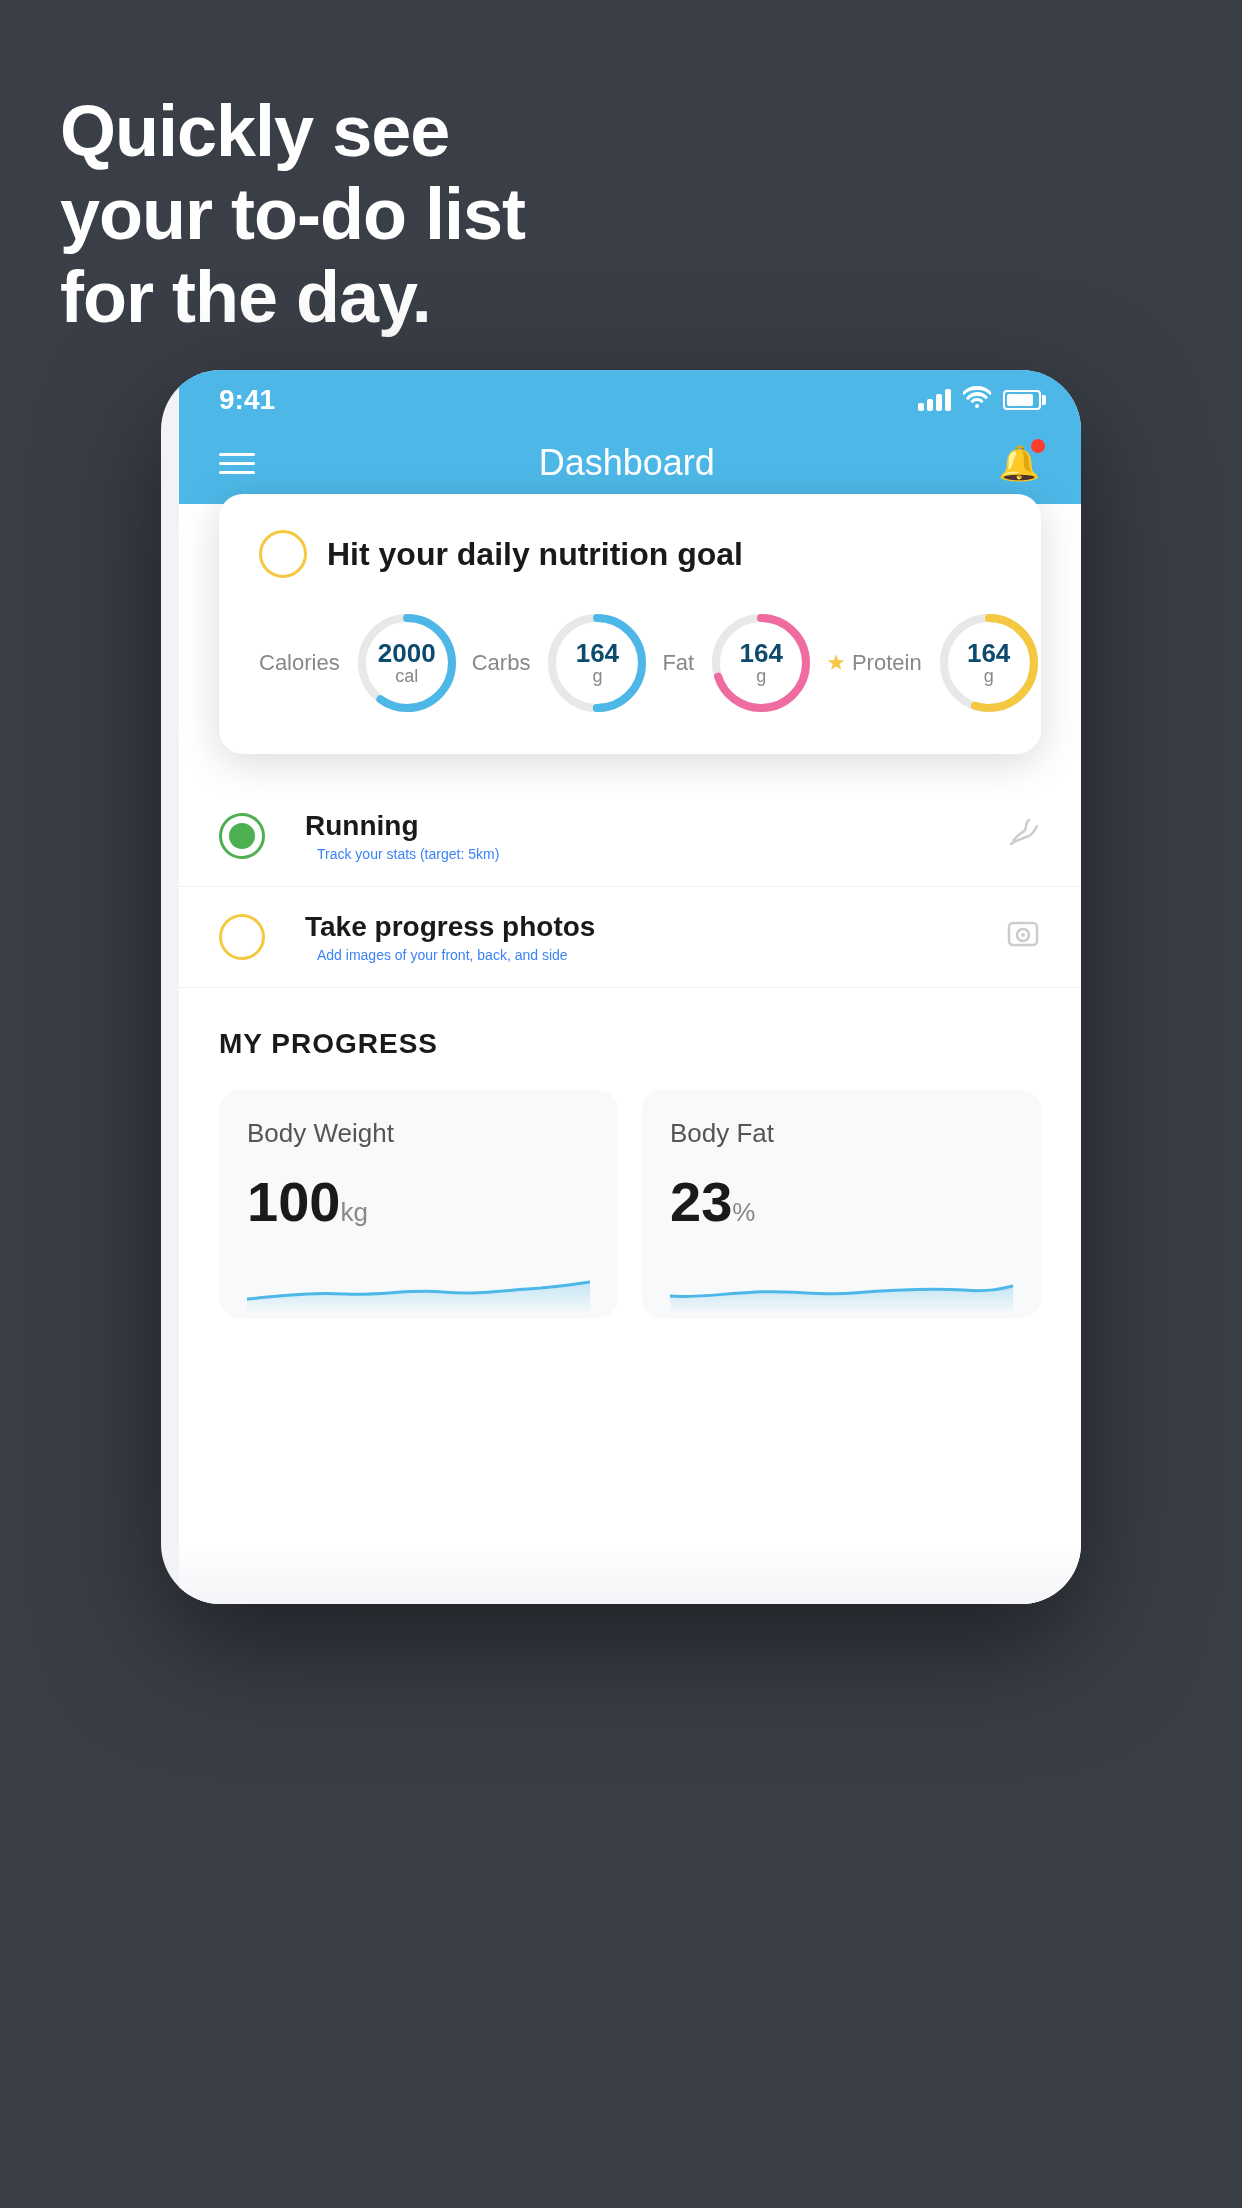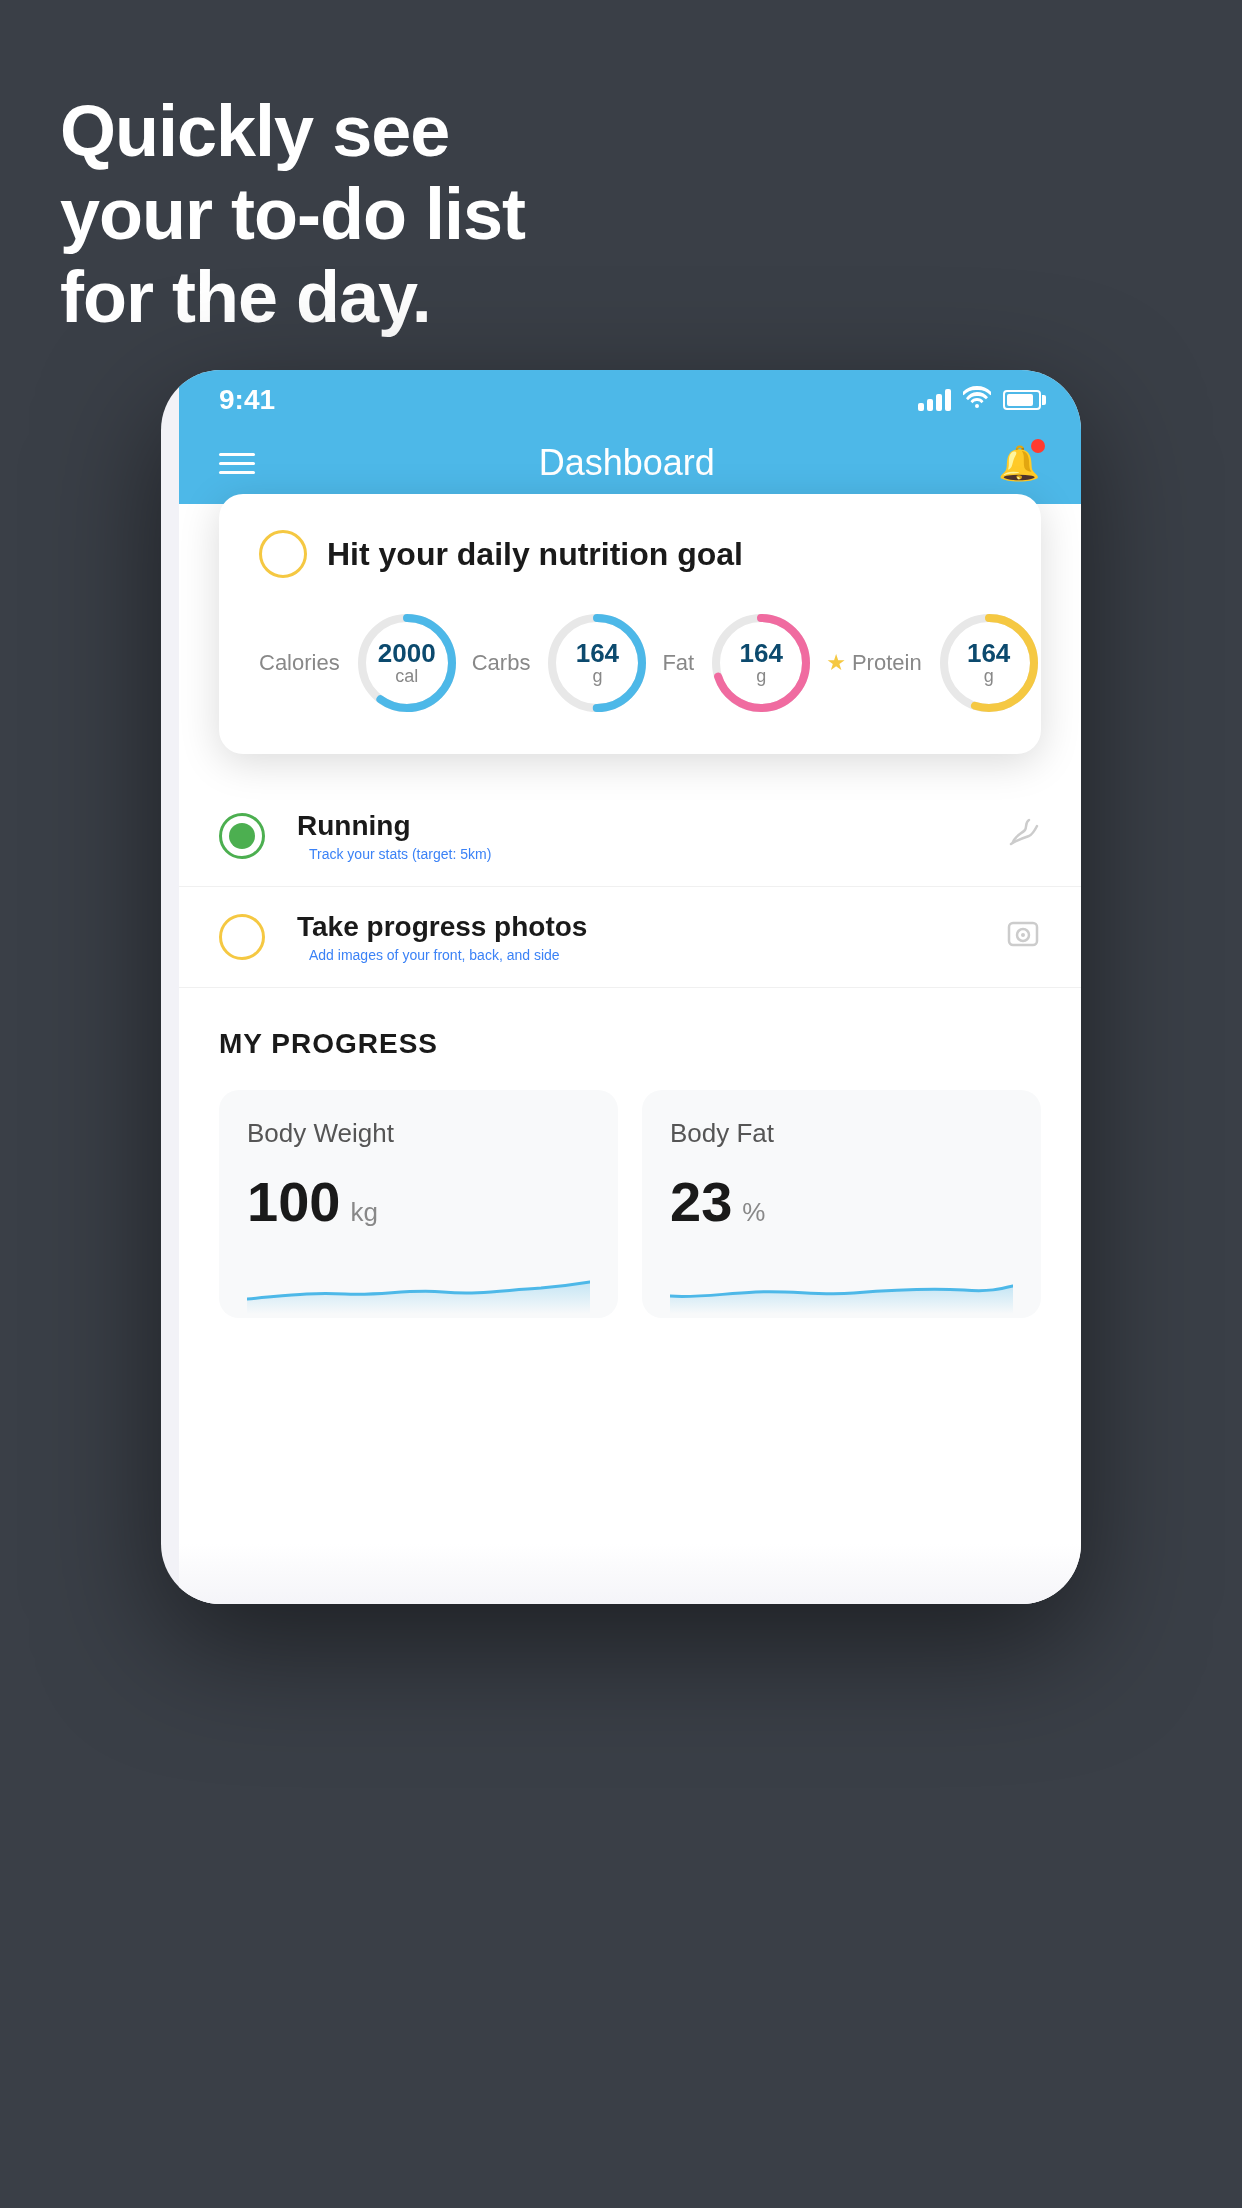--- a/index.html
+++ b/index.html
@@ -278,21 +278,21 @@
     
     .todo-section {
       margin-top: 200px;
     }
 
     .todo-item {
       display: flex;
       align-items: center;
       padding: 24px 40px;
       border-bottom: 1px solid #f0f0f0;
-      gap: 32px;
+      gap: 40px;
     }
 
     .todo-circle {
       width: 46px;
       height: 46px;
       border-radius: 50%;
       border: 3px solid;
       flex-shrink: 0;
       display: flex;
       align-items: center;
@@ -361,21 +361,21 @@
     .progress-card-title {
       font-size: 26px;
       color: #555;
       margin-bottom: 20px;
       font-weight: 500;
     }
 
     .progress-value-row {
       display: flex;
       align-items: baseline;
-      gap: 10px;
+      gap: 0;
       margin-bottom: 20px;
     }
 
     .progress-value {
       font-size: 56px;
       font-weight: 800;
       color: #1a1a1a;
     }
 
     .progress-unit {

